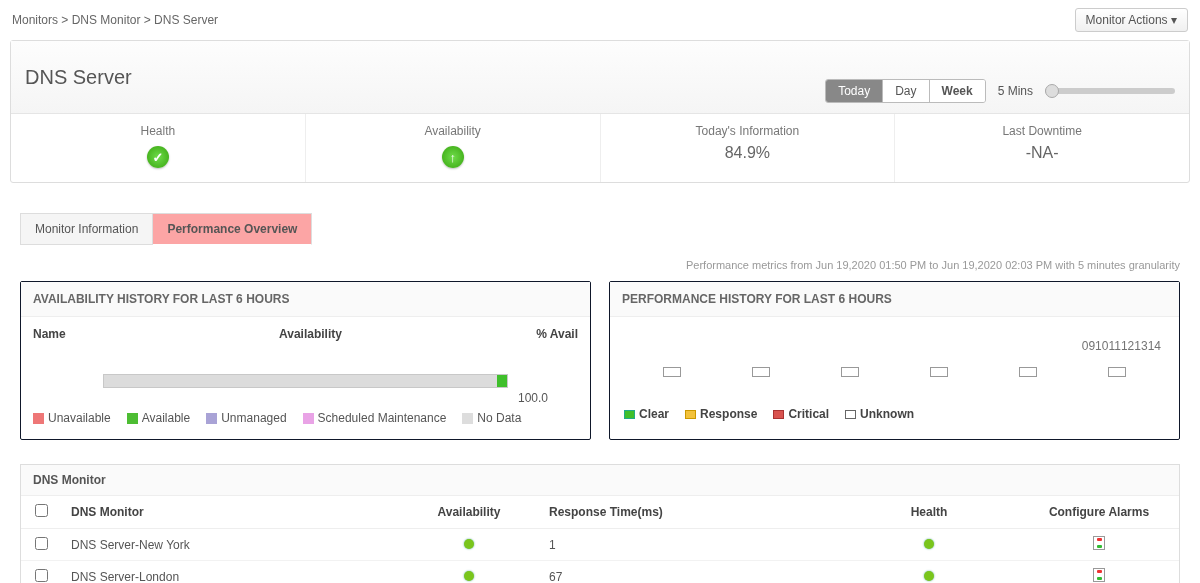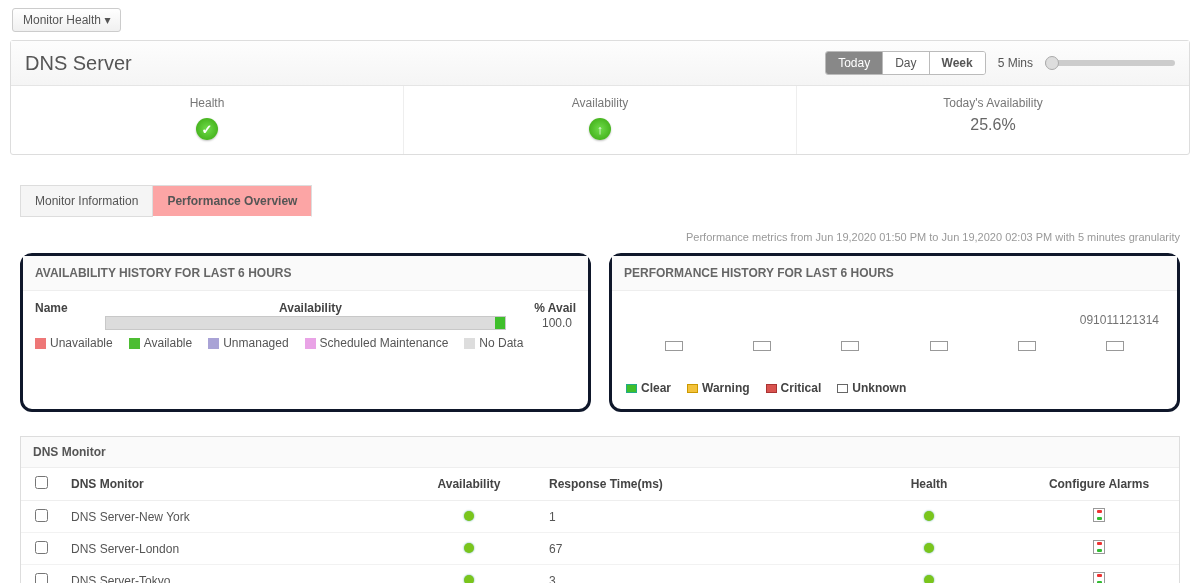--- a/index.html
+++ b/index.html
@@ -3,21 +3,21 @@
 <meta charset="utf-8">
 <style>
 * { box-sizing: border-box; margin: 0; padding: 0; }
 body { font-family: Arial, sans-serif; font-size: 12px; color: #555; background: #fff; width: 1200px; }
 .breadcrumb { padding: 8px 12px; font-size: 12px; color: #666; display: flex; justify-content: space-between; align-items: center; }
 .breadcrumb a { color: #666; text-decoration: none; }
 .btn-dropdown { background: linear-gradient(#fff,#f0f0f0); border: 1px solid #ccc; padding: 4px 10px; font-size: 12px; border-radius: 3px; cursor: pointer; color: #555;}
 .header-panel { border: 1px solid #ddd; border-radius: 3px; margin: 0 10px; }
 .header-top { display: flex; justify-content: space-between; align-items: center; padding: 10px 14px; border-bottom: 1px solid #e5e5e5; background: linear-gradient(#fdfdfd,#f5f5f5); }
 .title { font-size: 20px; color: #555; font-weight: normal; }
-.time-controls { display: flex; align-items: center; gap: 12px; }
+.time-controls { display: flex; align-items: center; gap: 12px; margin-top: 28px; }
 .segmented { display: flex; border: 1px solid #bbb; border-radius: 3px; overflow: hidden; }
 .segmented div { padding: 4px 12px; font-size: 12px; cursor: pointer; border-right: 1px solid #bbb; background: #fff; color: #555;}
 .segmented div:last-child { border-right: none; font-weight: bold; }
 .segmented .active { background: #888; color: #fff; }
 .slider { width: 130px; height: 6px; background: #ccc; border-radius: 3px; position: relative; }
 .slider::before { content:""; position: absolute; left: 0; top: -4px; width: 12px; height: 12px; background:#ddd; border:1px solid #aaa; border-radius:50%; }
 .summary-row { display: flex; }
 .summary-cell { flex: 1; text-align: center; padding: 10px 0 14px; border-right: 1px solid #eee; }
 .summary-cell:last-child { border-right: none; }
 .summary-label { font-size: 12px; color: #777; margin-bottom: 6px; }
@@ -26,32 +26,32 @@
 .icon-health { background: radial-gradient(#6fdc4a,#37a40e); color:#fff; }
 .icon-avail { background: radial-gradient(#6fdc4a,#37a40e); color:#fff; }
 .check::before { content:"✓"; font-size:13px; font-weight:bold;}
 .arrow-up::before { content:"↑"; font-size:13px; font-weight:bold;}
 .tabs { margin: 30px 10px 0 20px; display: flex; }
 .tab { padding: 8px 14px; border: 1px solid #ddd; background: #f5f5f5; font-size: 12px; cursor: pointer; color:#555;}
 .tab.active { background: #fca5a5; border-bottom: 1px solid #fff; font-weight: bold; }
 .tab + .tab { border-left: none; }
 .metrics-note { text-align: right; font-size: 11px; color: #999; margin: 14px 20px 10px; }
 .panels-row { display: flex; gap: 18px; margin: 0 20px; }
-.panel { border: 3px solid #0f172a; border-radius: 12px; }
+.panel { border: 1px solid #0f172a; border-radius: 2px; }
 .panel-left { flex: 1; }
 .panel-right { flex: 1; }
 .panel-header { padding: 10px 12px; font-size: 12px; font-weight: bold; color: #666; border-bottom: 1px solid #eee; background:#fafafa;}
 .avail-table { width: 100%; padding: 10px 12px 0; }
-.avail-head { display: flex; font-weight: bold; font-size: 12px; color:#444; padding-bottom:1px;}
+.avail-head { display: flex; font-weight: bold; font-size: 12px; color:#444; padding-bottom:16px;}
 .avail-head .c1 { width: 70px; }
 .avail-head .c2 { flex: 1; text-align: center; }
 .avail-head .c3 { width: 60px; text-align: right; }
 .avail-bar-row { display:flex; align-items:center; }
 .avail-bar-row .c1 { width: 70px; }
-.avail-bar-row .c3 { width: 60px; text-align:right; font-size:12px; padding-right:4px;}
+.avail-bar-row .c3 { width: 60px; text-align:left; font-size:12px; padding-right:4px;margin-top:34px;}
 .avail-bar { flex:1; height: 14px; background: #dcdcdc; border:1px solid #c8c8c8; position:relative; margin-right:10px;}
 .avail-bar .green-end { position:absolute; right:0; top:0; bottom:0; width:10px; background:#3fbf2b;}
 .axis { display:flex; color:#888; font-size:11px; margin:6px 70px 14px 70px; justify-content:space-between;}
 .legend { display:flex; flex-wrap:wrap; gap:16px; padding:6px 12px 14px; font-size:12px; color:#555; align-items:flex-end;}
 .swatch { width:11px; height:11px; display:inline-block; margin-right:4px; vertical-align:middle;}
 .perf-hours { display:flex; justify-content:flex-end; padding:22px 18px 0; font-size:12px; font-weight:normal; color:#737373;}
 .perf-boxes { display:flex; justify-content:space-around; padding:14px 18px 24px;}
 .perf-box { width:18px; height:10px; border:1px solid #999; background:#fff;}
 .perf-legend { display:flex; gap:16px; padding:6px 14px 14px; font-size:12px; color:#444; align-items:center;font-weight:bold;}
 .perf-legend .swatch { border:1px solid #666; height:9px;}
@@ -67,22 +67,27 @@
 .dns-table th:nth-child(6), .dns-table td:nth-child(6){ text-align:center; width:160px;}
 .dot-green { width:10px; height:10px; background:#7ac51c; border-radius:50%; display:inline-block; box-shadow:0 0 2px #5a9;}
 .alarm-icon { display:inline-block; width:12px; height:14px; border:1px solid #999; position:relative; background:#fff;}
 .alarm-icon::before{content:"";position:absolute;top:1px; left:3px; width:5px; height:3px; background:#e33; border-radius:1px;}
 .alarm-icon::after{content:"";position:absolute;bottom:1px; left:3px; width:5px; height:3px; background:#3b3; border-radius:1px;}
 </style>
 </head>
 <body>
 
 <div class="breadcrumb">
+  <div>
+    <a>Monitors</a> &gt;
+    <a>DNS Monitor</a> &gt;
+    <span>DNS Server</span>
+  </div>
   <button class="btn-dropdown">
-    <span>Monitor Health</span> <span>▾</span>
+    <span>Monitor Actions</span> <span>▾</span>
   </button>
 </div>
 
 <div class="header-panel">
   <div class="header-top">
     <div class="title">DNS Server</div>
     <div class="time-controls">
       <div class="segmented">
         <div class="active">Today</div>
         <div>Day</div>
@@ -95,22 +100,26 @@
   <div class="summary-row">
     <div class="summary-cell">
       <div class="summary-label">Health</div>
       <span class="icon-circle icon-health check"></span>
     </div>
     <div class="summary-cell">
       <div class="summary-label">Availability</div>
       <span class="icon-circle icon-avail arrow-up"></span>
     </div>
     <div class="summary-cell">
-      <div class="summary-label">Today's Availability</div>
-      <div class="summary-value">25.6%</div>
+      <div class="summary-label">Today's Information</div>
+      <div class="summary-value">84.9%</div>
+    </div>
+    <div class="summary-cell">
+      <div class="summary-label">Last Downtime</div>
+      <div class="summary-value">-NA-</div>
     </div>
   </div>
 </div>
 
 <div class="tabs">
   <div class="tab">Monitor Information</div>
   <div class="tab active">Performance Overview</div>
 </div>
 
 <div class="metrics-note">Performance metrics from Jun 19,2020 01:50 PM to Jun 19,2020 02:03 PM with 5 minutes granularity</div>
@@ -154,21 +163,21 @@
     <div class="perf-boxes">
       <span class="perf-box"></span>
         <span class="perf-box"></span>
         <span class="perf-box"></span>
         <span class="perf-box"></span>
         <span class="perf-box"></span>
         <span class="perf-box"></span>
     </div>
     <div class="perf-legend">
       <span><span class="swatch" style="background:#3fbf2b;border-color:#2a8;"></span><span>Clear</span></span>
-      <span><span class="swatch" style="background:#f3c23b;border-color:#c90;"></span><span>Warning</span></span>
+      <span><span class="swatch" style="background:#f3c23b;border-color:#c90;"></span><span>Response</span></span>
       <span><span class="swatch" style="background:#d9534f;border-color:#a33;"></span><span>Critical</span></span>
       <span><span class="swatch" style="background:#fff;"></span><span>Unknown</span></span>
     </div>
   </div>
 </div>
 
 <div class="dns-panel">
   <div class="dns-title">DNS Monitor</div>
   <table class="dns-table">
     <thead>

